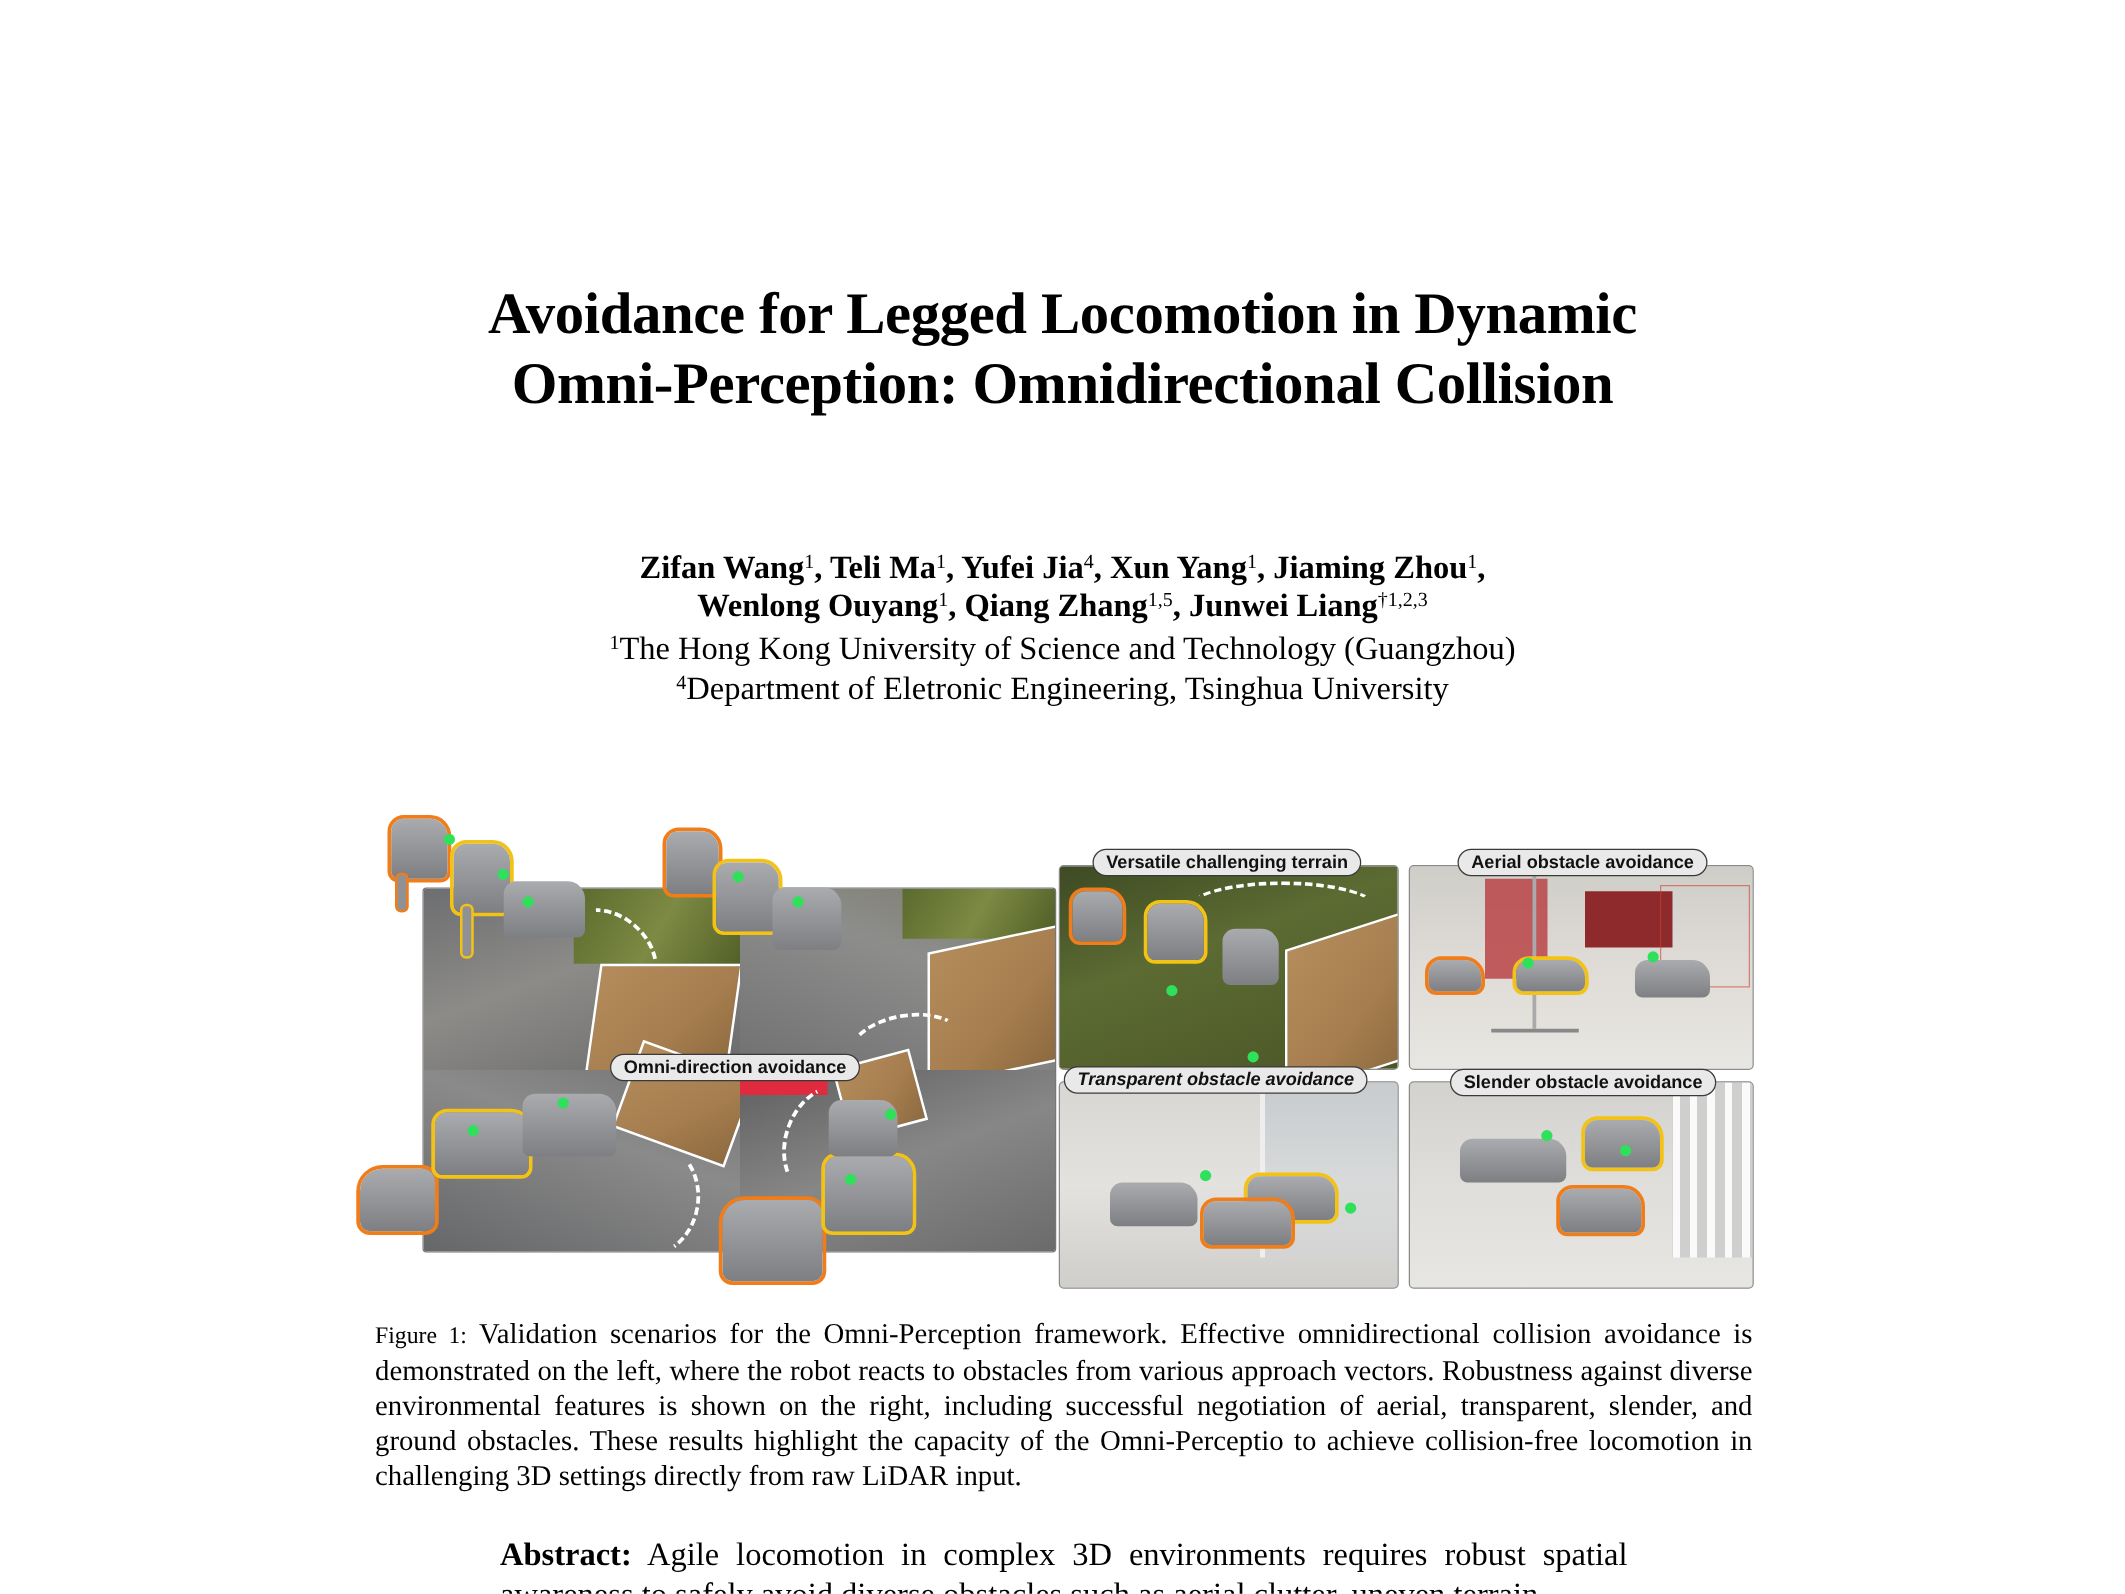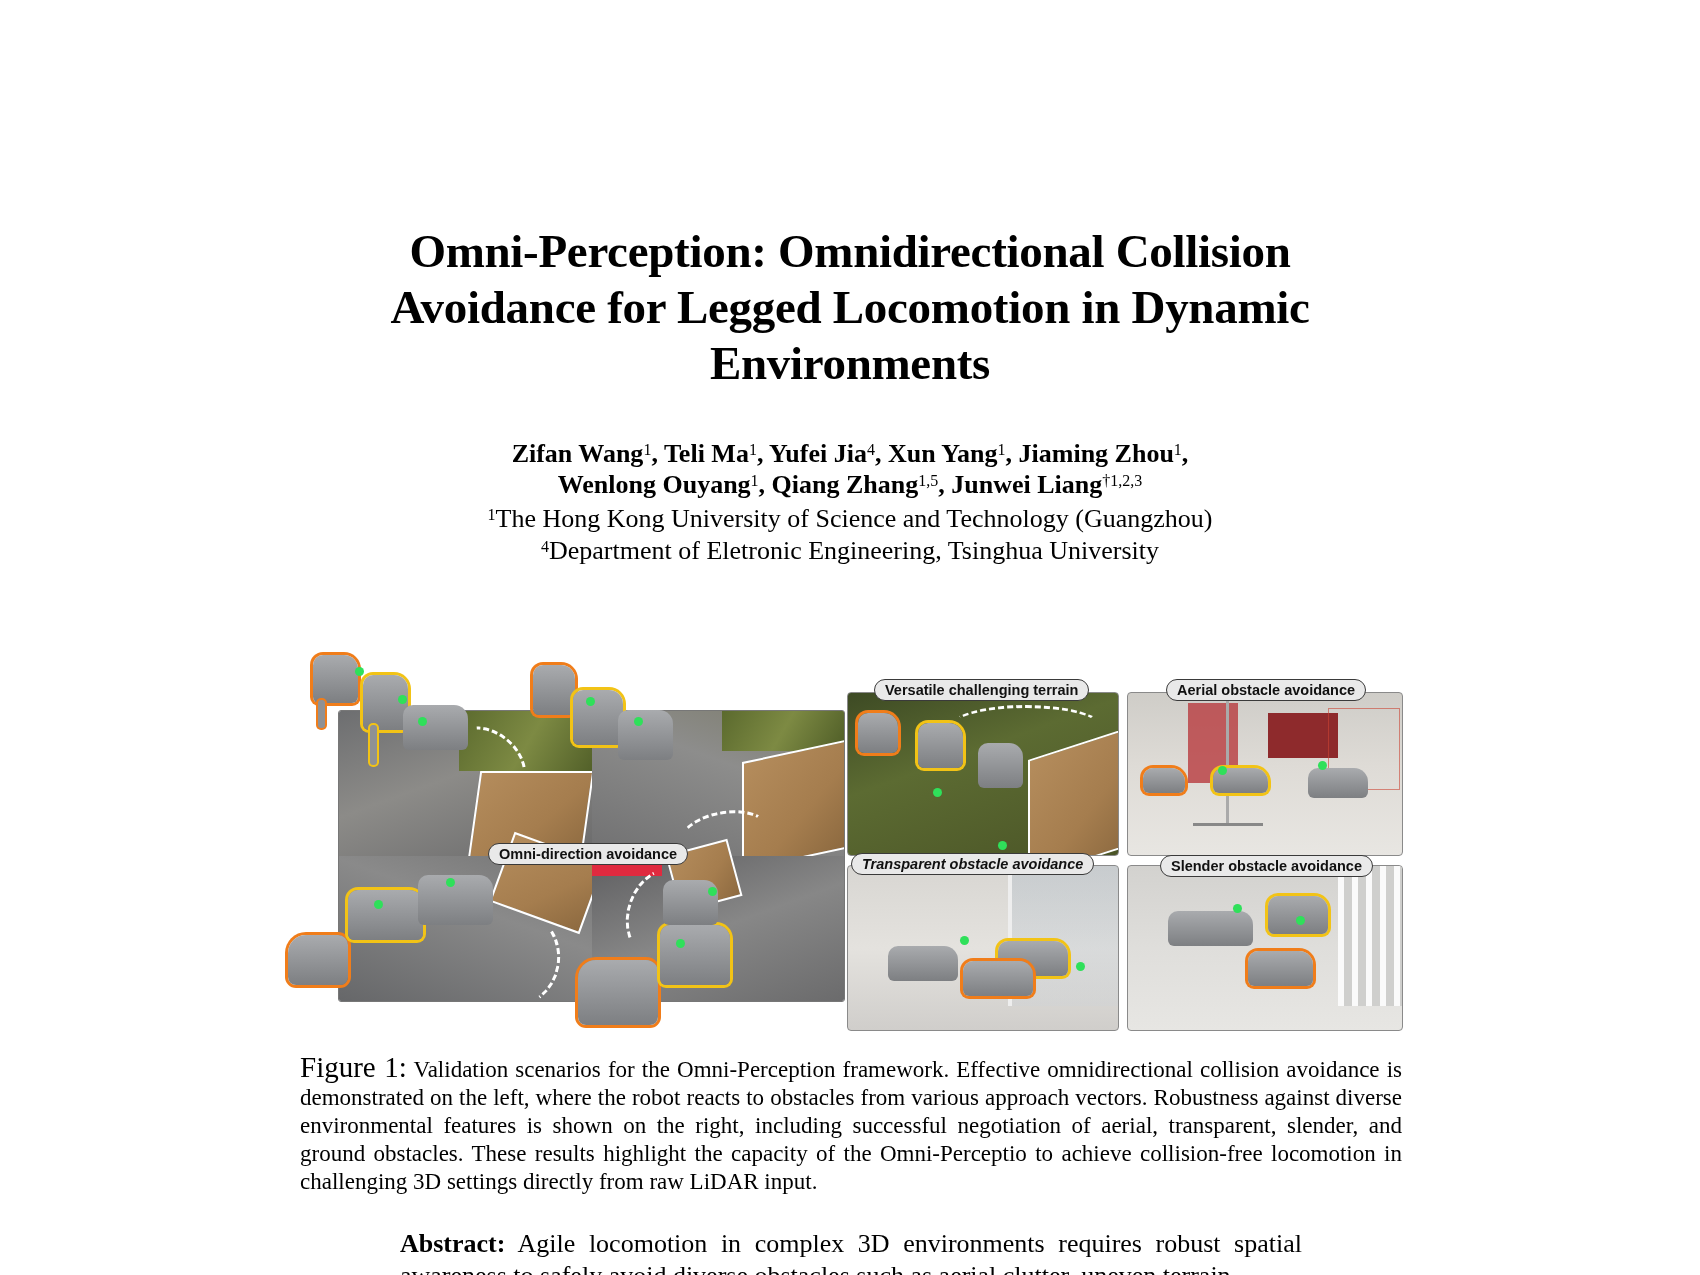--- a/index.html
+++ b/index.html
@@ -40,32 +40,31 @@
     .p-terrain { left: 549px; top: 17px; width: 270px; height: 162px;
                  background: linear-gradient(160deg, #3d4a24 0%, #5c6b32 40%, #4b5527 100%); }
     .p-aerial { left: 829px; top: 17px; width: 274px; height: 162px;
                 background: linear-gradient(180deg, #cfcdc8 0%, #dedbd6 45%, #e8e6e2 100%); }
     .p-transp { left: 549px; top: 190px; width: 270px; height: 164px;
                 background: linear-gradient(180deg, #d8d6d2 0%, #e4e2de 50%, #d0cecb 100%); }
     .p-slender { left: 829px; top: 190px; width: 274px; height: 164px;
                  background: linear-gradient(180deg, #d3d2cf 0%, #dfdedb 50%, #e7e6e3 100%); }
     .caption { position: absolute; left: 300px; width: 1102px; top: 1053px; font-size: 23px; line-height: 28px;
                text-align: justify; }
-    .caption .lbl { font-size: 29px; }
+    .caption .lbl { font-size: 19px; }
     .abstract { position: absolute; left: 400px; width: 902px; top: 1228px; font-size: 26px; line-height: 32px;
                 text-align: justify; }
     .abstract b { font-weight: bold; }
   </style>
 </head>
 <body>
 
 <div class="title">
+  <div>Avoidance for Legged Locomotion in Dynamic</div>
   <div>Omni-Perception: Omnidirectional Collision</div>
-  <div>Avoidance for Legged Locomotion in Dynamic</div>
-  <div>Environments</div>
 </div>
 
 <div class="authors">
   <div>
     <span>Zifan Wang</span><sup>1</sup><span>, </span><span>Teli Ma</span><sup>1</sup><span>, </span><span>Yufei Jia</span><sup>4</sup><span>, </span><span>Xun Yang</span><sup>1</sup><span>, </span><span>Jiaming Zhou</span><sup>1</sup><span>,</span>
   </div>
   <div>
     <span>Wenlong Ouyang</span><sup>1</sup><span>, </span><span>Qiang Zhang</span><sup>1,5</sup><span>, </span><span>Junwei Liang</span><sup>†1,2,3</sup>
   </div>
 </div>

